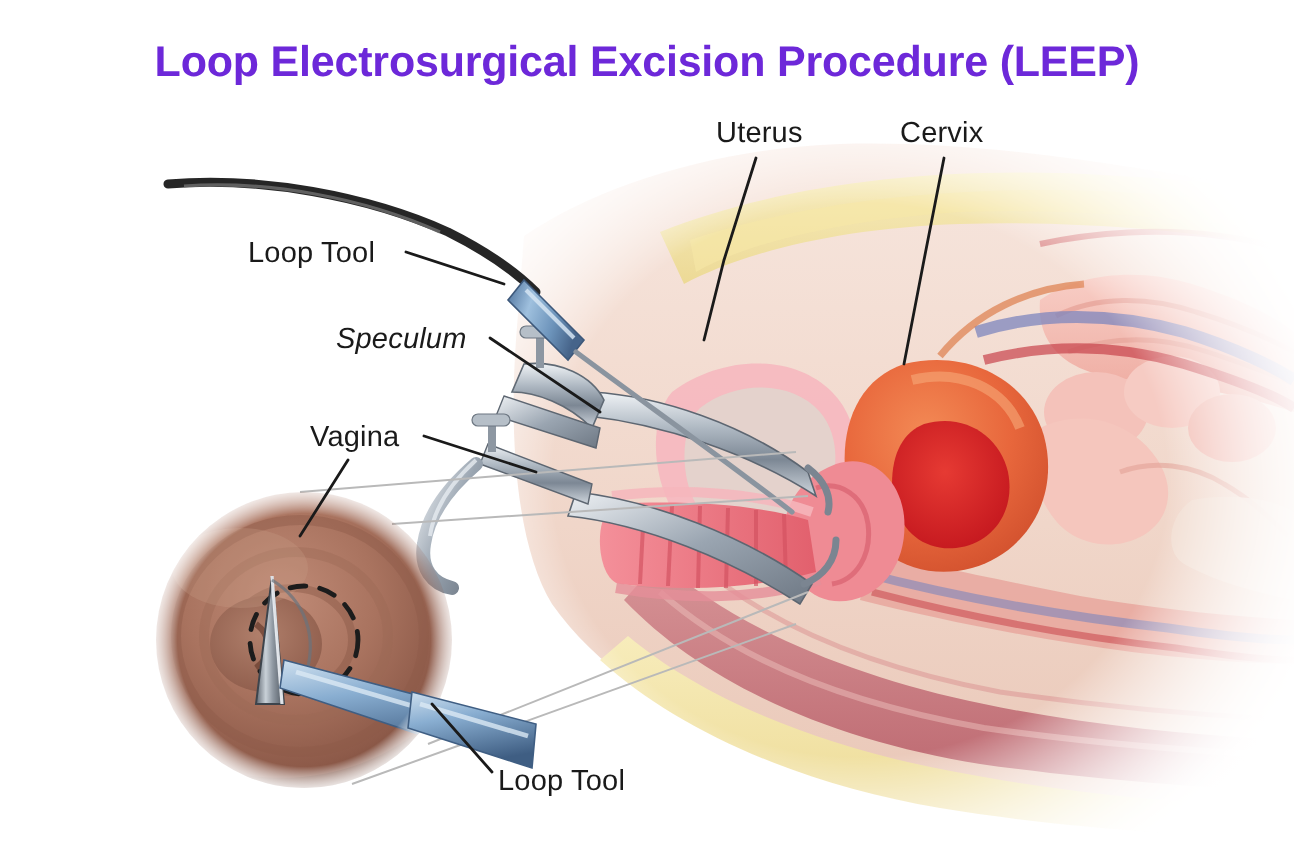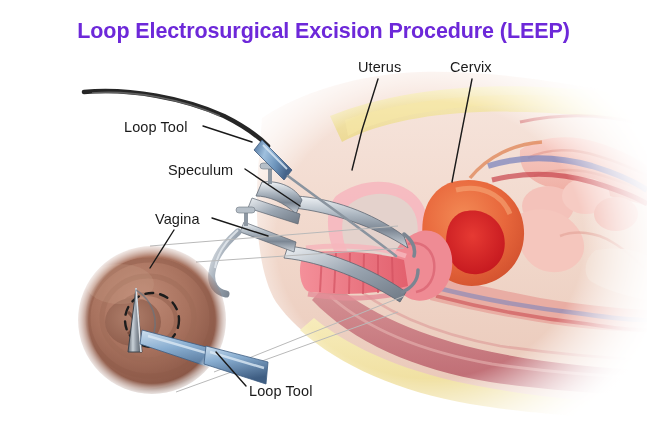--- a/index.html
+++ b/index.html
@@ -37,21 +37,21 @@
   .label {
     position: absolute;
     font-size: 14.5px;
     color: #1a1a1a;
     white-space: nowrap;
     letter-spacing: 0.1px;
   }
   .lbl-vagina   { left: 358px; top: 59px; }
   .lbl-uterus   { left: 450px; top: 59px; }
   .lbl-looptop  { left: 124px; top: 119px; }
-  .lbl-speculum { left: 168px; top: 162px; }
+  .lbl-speculum { left: 168px; top: 162px; font-style: italic; }
   .lbl-cervix   { left: 155px; top: 211px; }
   .lbl-loopbot  { left: 249px; top: 383px; }
   svg.art {
     position: absolute;
     left: 0; top: 0;
     width: 647px;
     height: 430px;
   }
 </style>
 </head>

